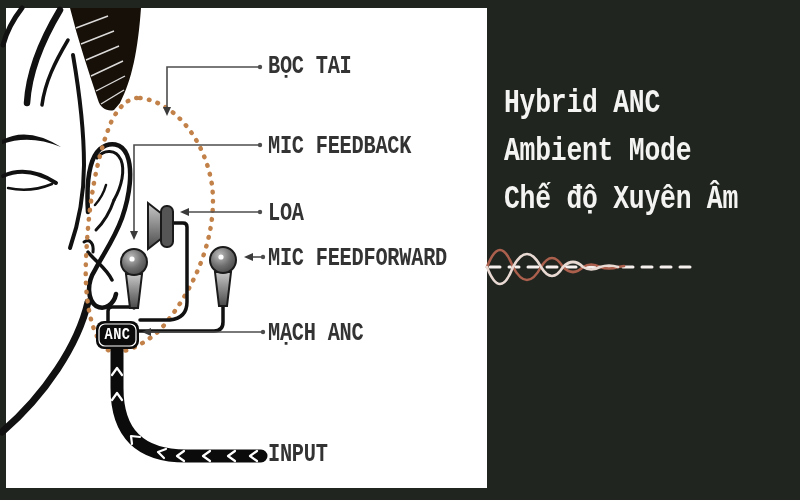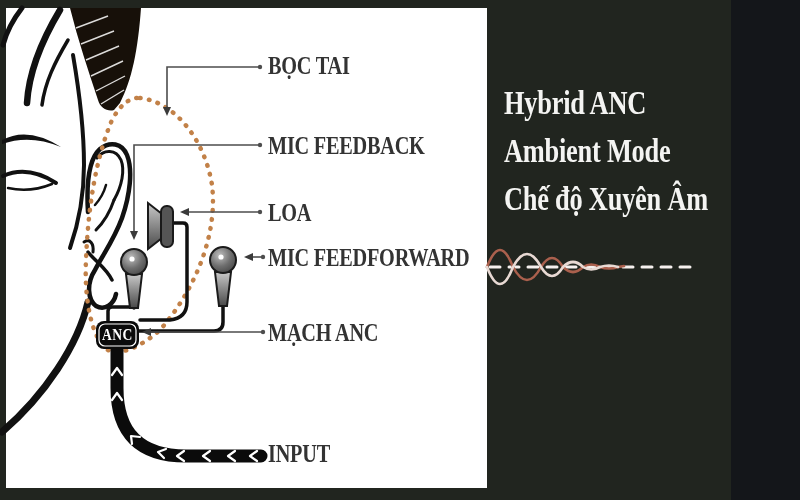--- a/index.html
+++ b/index.html
@@ -1,17 +1,17 @@
 <!DOCTYPE html>
 <html><head>
 <meta charset="utf-8">
 <style>
   html,body{margin:0;padding:0;background:#14161a;}
-  .stage{position:relative;width:731px;height:500px;overflow:hidden;
-         font-family:Liberation Serif, serif;}
+  .stage{position:relative;width:800px;height:500px;overflow:hidden;
+         font-family:Liberation Mono, monospace;}
   .stage-bg{position:absolute;inset:0;}
   svg.art{position:absolute;left:0;top:0;z-index:1;}
   .lbl{position:absolute;z-index:2;font-weight:700;font-size:26px;line-height:26px;
        color:#333;white-space:nowrap;transform:scaleX(0.78);transform-origin:0 50%;
        letter-spacing:-0.3px;}
   .chip-lbl{position:absolute;z-index:2;width:43px;text-align:center;font-weight:700;
        font-size:16px;line-height:16px;color:#fff;transform:scaleX(0.85);
        transform-origin:50% 50%;letter-spacing:0.5px;}
   .headline{position:absolute;z-index:2;font-weight:700;font-size:33px;line-height:33px;
        color:#f4f4f2;white-space:nowrap;transform:scaleX(0.8);transform-origin:0 50%;

